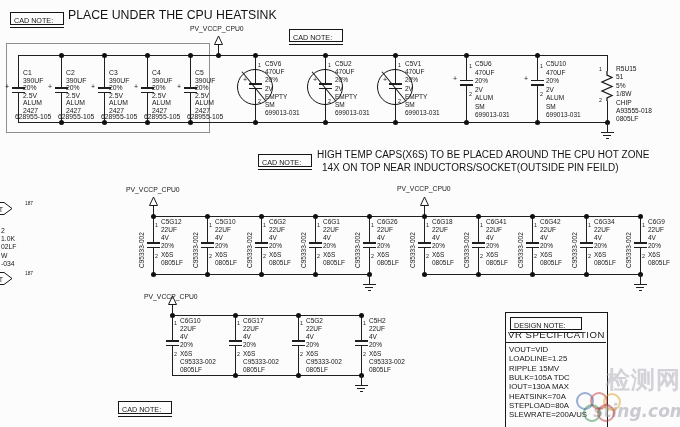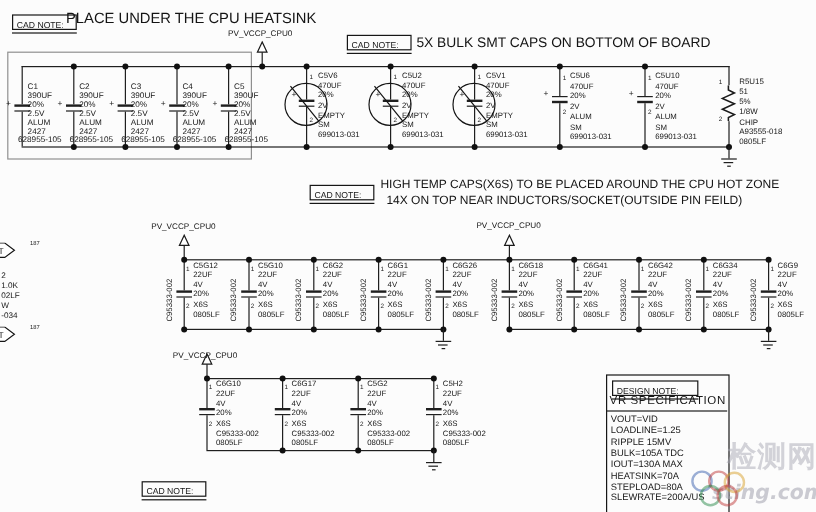--- a/index.html
+++ b/index.html
@@ -11,24 +11,23 @@
           padding:2.5px 0 0 3px;box-sizing:border-box;color:#171717;background:#fcfcfc;}
   .cadbox::after{content:"";position:absolute;left:-1px;right:-1px;bottom:-4px;border-bottom:1px solid #161616;}
   .hdr{position:absolute;white-space:nowrap;color:#141414;line-height:1;}
 </style>
 </head>
 <body>
 
 <div id="canvas">
 
   <div class="cadbox" style="left:10px;top:12px">CAD NOTE:</div>
-  <div class="hdr" style="left:55px;top:9px;font-size:12.3px">PLACE UNDER THE CPU HEATSINK</div>
+  <div class="hdr" style="left:68px;top:9px;font-size:12.3px">PLACE UNDER THE CPU HEATSINK</div>
 
   <div class="cadbox" style="left:289px;top:29px">CAD NOTE:</div>
-  <div class="hdr" style="left:347px;top:31px;font-size:11.5px">5X BULK SMT CAPS ON BOTTOM OF BOARD</div>
 
   <div class="cadbox" style="left:258px;top:154px">CAD NOTE:</div>
   <div class="hdr" style="left:317px;top:150px;font-size:10px">HIGH TEMP CAPS(X6S) TO BE PLACED AROUND THE CPU HOT ZONE</div>
   <div class="hdr" style="left:322px;top:163px;font-size:10px">14X ON TOP NEAR INDUCTORS/SOCKET(OUTSIDE PIN FEILD)</div>
 
   <div class="cadbox" style="left:118px;top:401px">CAD NOTE:</div>
 
   <div style="position:absolute;left:6px;top:43px;width:202px;height:88px;border:1px solid #8f8f8f;"></div>
 
   <div style="position:absolute;left:505px;top:312px;width:101px;height:114px;border:1px solid #161616;background:transparent;"></div>

